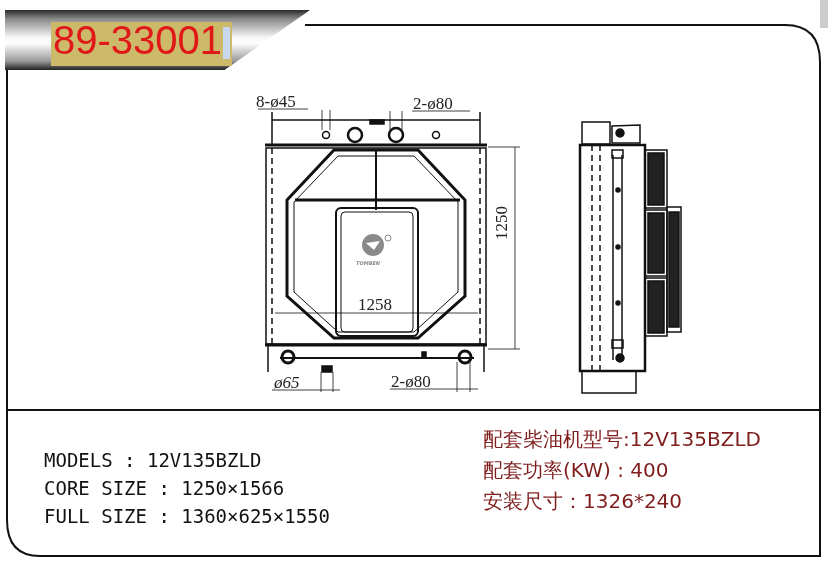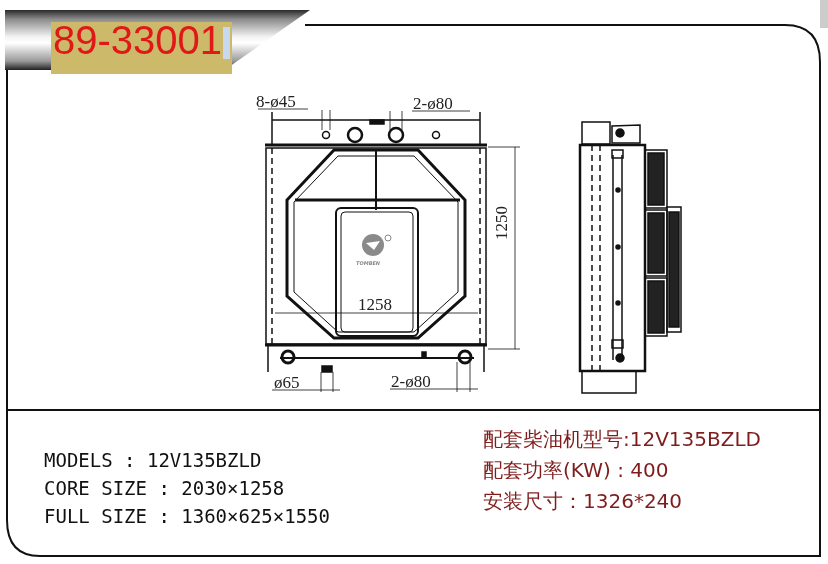--- a/index.html
+++ b/index.html
@@ -4,21 +4,21 @@
 <style>
   html, body { margin:0; padding:0; background:#fff; }
   body { width:828px; height:564px; position:relative; overflow:hidden; font-family:"DejaVu Sans", sans-serif; }
   .frame-svg { position:absolute; left:0; top:0; }
   .banner {
     position:absolute; left:5px; top:10px; width:305px; height:60px;
     background:linear-gradient(to bottom,#2a2a2a 0%,#8a8a8a 15%,#f4f4f4 45%,#ffffff 55%,#9a9a9a 85%,#222 100%);
     clip-path:polygon(0 0,100% 0,72% 100%,0 100%);
   }
   .banner-title {
-    position:absolute; left:51px; top:22px; height:52px; line-height:36px;
+    position:absolute; left:51px; top:22px; height:44px; line-height:36px;
     font-family:"Liberation Sans", sans-serif; font-size:40px; color:#e01818;
     background:#cdb96a; padding:0 2px; letter-spacing:0px;
   }
   .banner-title::after { content:""; display:inline-block; width:7px; height:32px; background:#c8d8f0; vertical-align:middle; margin-left:1px; }
   .spec-left { position:absolute; left:44px; top:437px; font-family:"DejaVu Sans Mono", monospace; font-size:19px; line-height:28px; color:#111;margin-top:9px; }
   .spec-left div { white-space:pre; }
   .spec-right { position:absolute; left:483px; top:424px; font-family:"DejaVu Sans", sans-serif; font-size:20px; line-height:31px; color:#7f1d1d; }
   .spec-right div { white-space:pre; }
   .dim { position:absolute; font-family:"Liberation Serif", serif; font-size:17px; color:#222; }
 </style>
@@ -119,27 +119,27 @@
   </g>
 </svg>
 
 <div class="banner"></div>
 <div class="banner-title">89-33001</div>
 
 <div class="dim" style="left:256px;top:92px;">8-ø45</div>
 <div class="dim" style="left:413px;top:94px;">2-ø80</div>
 <div class="dim" style="left:358px;top:295px;">1258</div>
 <div class="dim" style="left:492px;top:240px;transform:rotate(-90deg);transform-origin:left top;">1250</div>
-<div class="dim" style="left:274px;top:373px;">ø65</div>
+<div class="dim" style="left:274px;top:373px;font-style:italic;">ø65</div>
 <div class="dim" style="left:391px;top:372px;">2-ø80</div>
 <div style="position:absolute;left:356px;top:260px;font-size:5px;font-weight:bold;color:#888;font-style:italic;">TOMBEN</div>
 
 <div class="spec-left">
   <div>MODELS : 12V135BZLD</div>
-  <div>CORE SIZE : 2030×1258</div>
+  <div>CORE SIZE : 1250×1566</div>
   <div>FULL SIZE : 1360×625×1550</div>
 </div>
 
 <div class="spec-right">
   <div>配套柴油机型号:12V135BZLD</div>
   <div>配套功率(KW) : 400</div>
   <div>安装尺寸：1326*240</div>
 </div>
 
 </body></html>

